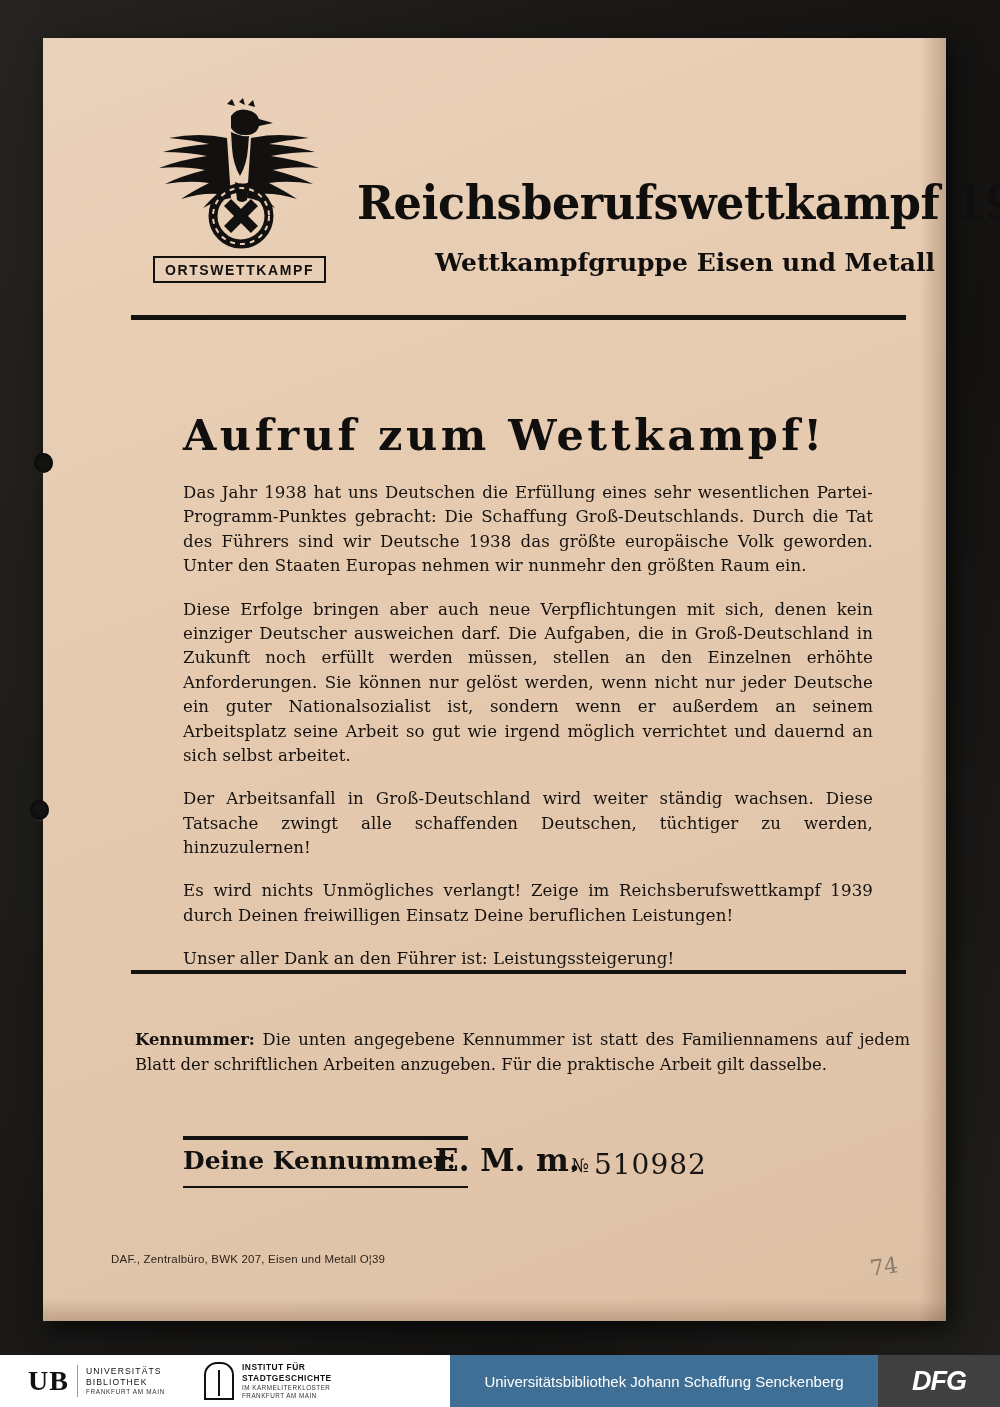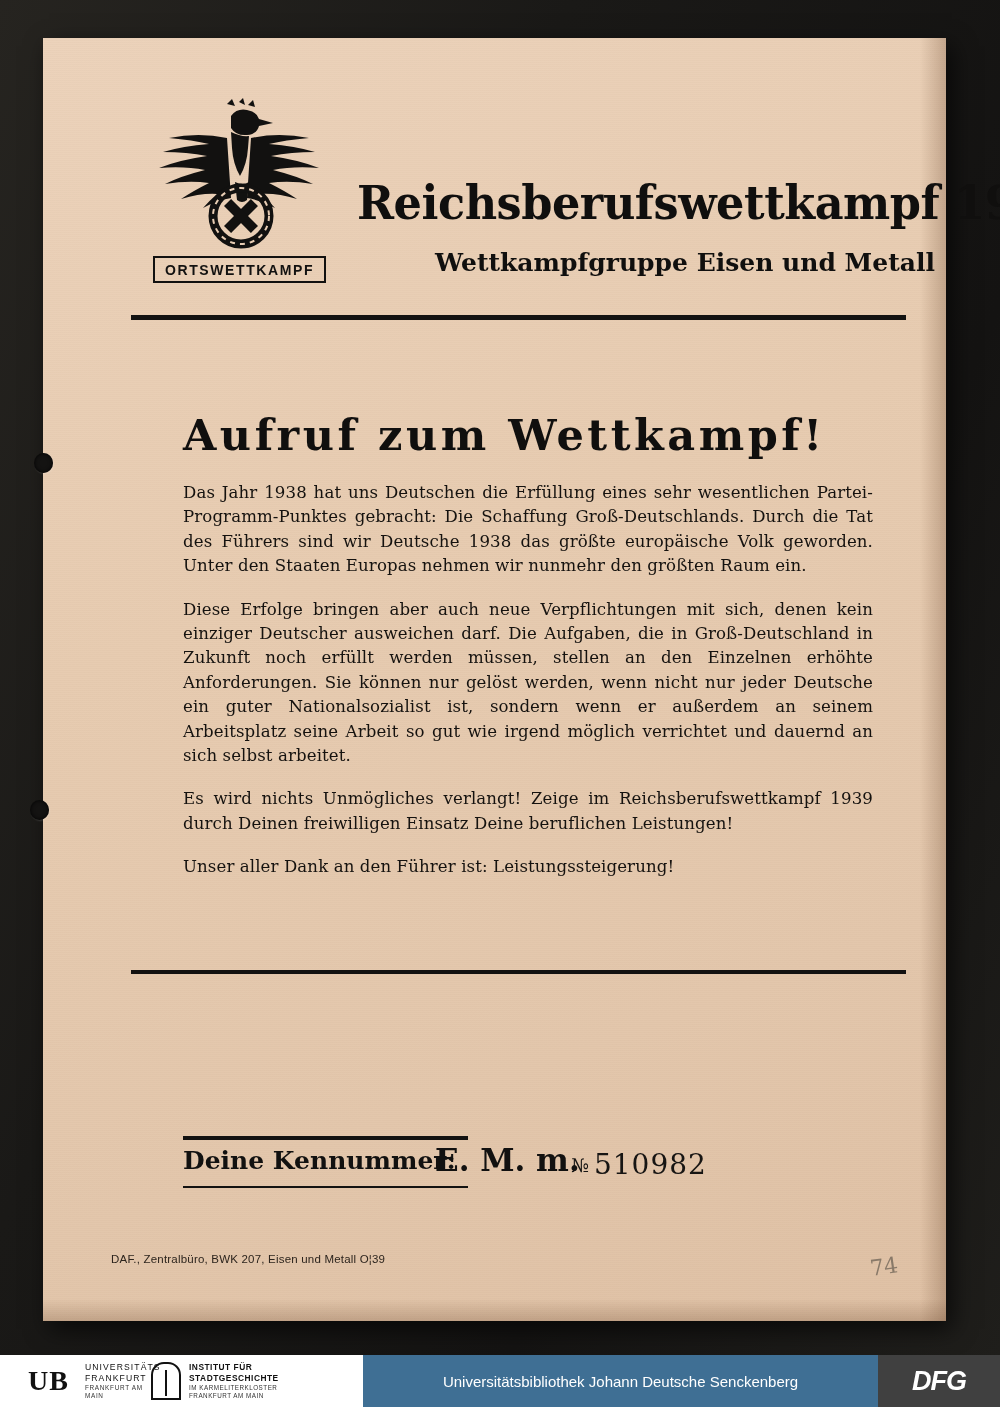--- a/index.html
+++ b/index.html
@@ -240,21 +240,21 @@
   
   #footer-bar {
     position: absolute;
     left: 0; top: 1355px;
     width: 1000px; height: 52px;
     background: #ffffff;
     display: flex;
     align-items: stretch;
   }
   #footer-ub {
-    width: 151px;
+    width: 204px;
     display: flex;
     align-items: center;
     gap: 8px;
     padding-left: 28px;
     box-sizing: border-box;
   }
   #ub-logo-mark {
     font-family: "Liberation Serif", serif;
     font-size: 28px;
     font-weight: bold;
@@ -269,21 +269,21 @@
   #ub-text {
     font-family: "Liberation Sans", sans-serif;
     font-size: 8.6px;
     line-height: 1.28;
     color: #111;
     letter-spacing: 1.1px;
   }
   #ub-text .small { font-size: 6.4px; letter-spacing: 0.7px; color:#333; }
 
   #footer-isg {
-    width: 212px;
+    width: 246px;
     display: flex;
     align-items: center;
     gap: 8px;
   }
   #isg-mark {
     width: 26px; height: 34px;
     border: 2px solid #111;
     border-radius: 13px 13px 0 0;
     position: relative;
   }
@@ -379,26 +379,30 @@
       <div id="title-sub">Wettkampfgruppe Eisen und Metall</div>
     </div>
 
     <div class="rule" id="rule-top"></div>
 
     <div id="call-heading">Aufruf zum Wettkampf!</div>
 
     <div id="body-text">
       <p>Das Jahr 1938 hat uns Deutschen die Erfüllung eines sehr wesentlichen Partei-Programm-Punktes gebracht: Die Schaffung Groß-Deutschlands. Durch die Tat des Führers sind wir Deutsche 1938 das größte europäische Volk geworden. Unter den Staaten Europas nehmen wir nunmehr den größten Raum ein.</p>
       <p>Diese Erfolge bringen aber auch neue Verpflichtungen mit sich, denen kein einziger Deutscher ausweichen darf. Die Aufgaben, die in Groß-Deutschland in Zukunft noch erfüllt werden müssen, stellen an den Einzelnen erhöhte Anforderungen. Sie können nur gelöst werden, wenn nicht nur jeder Deutsche ein guter Nationalsozialist ist, sondern wenn er außerdem an seinem Arbeitsplatz seine Arbeit so gut wie irgend möglich verrichtet und dauernd an sich selbst arbeitet.</p>
+      <p>Der Arbeitsanfall in Groß-Deutschland wird weiter ständig wachsen. Diese Tatsache zwingt alle schaffenden Deutschen, tüchtiger zu werden, hinzuzulernen!</p>
       <p>Es wird nichts Unmögliches verlangt! Zeige im Reichsberufswettkampf 1939 durch Deinen freiwilligen Einsatz Deine beruflichen Leistungen!</p>
       <p>Unser aller Dank an den Führer ist: Leistungssteigerung!</p>
     </div>
 
     <div class="rule" id="rule-bottom"></div>
 
+    <div id="kennummer-note">
+      <b>Kennummer:</b><span> Die unten angegebene Kennummer ist statt des Familiennamens auf jedem Blatt der schriftlichen Arbeiten anzugeben. Für die praktische Arbeit gilt dasselbe.</span>
+    </div>
 
     <div id="kennummer-rule-above"></div>
     <div id="kennummer-label">Deine Kennummer:</div>
     <div id="kennummer-code">E. M. m.</div>
     <div id="kennummer-number"><span class="numero">№</span><span>510982</span></div>
     <div id="kennummer-rule-below"></div>
 
     <div id="imprint-line">DAF., Zentralbüro, BWK 207, Eisen und Metall O¦39</div>
     <div id="pencil-mark">74</div>
   </div>
@@ -406,33 +410,33 @@
   <div class="punch-hole" id="punch-hole-top"></div>
   <div class="punch-hole" id="punch-hole-bottom"></div>
 </div>
 
 <div id="footer-bar">
   <div id="footer-ub">
     <span id="ub-logo-mark">UB</span>
     <span id="ub-divider"></span>
     <span id="ub-text">
       <div>UNIVERSITÄTS</div>
-      <div>FRANKFURT</div>
+      <div>BIBLIOTHEK</div>
       <div class="small">FRANKFURT AM MAIN</div>
     </span>
   </div>
 
   <div id="footer-isg">
     <span id="isg-mark"></span>
     <span id="isg-text">
       <div class="b">INSTITUT FÜR</div>
       <div class="b">STADTGESCHICHTE</div>
       <div class="small">IM KARMELITERKLOSTER</div>
       <div class="small">FRANKFURT AM MAIN</div>
     </span>
   </div>
 
-  <div id="footer-center">Universitätsbibliothek Johann Deutsche Senckenberg</div>
+  <div id="footer-center">Universitätsbibliothek Johann Schaffung Senckenberg</div>
 
   <div id="footer-dfg">
     <span id="dfg-text">DFG</span>
   </div>
 </div>
 
 </body></html>

